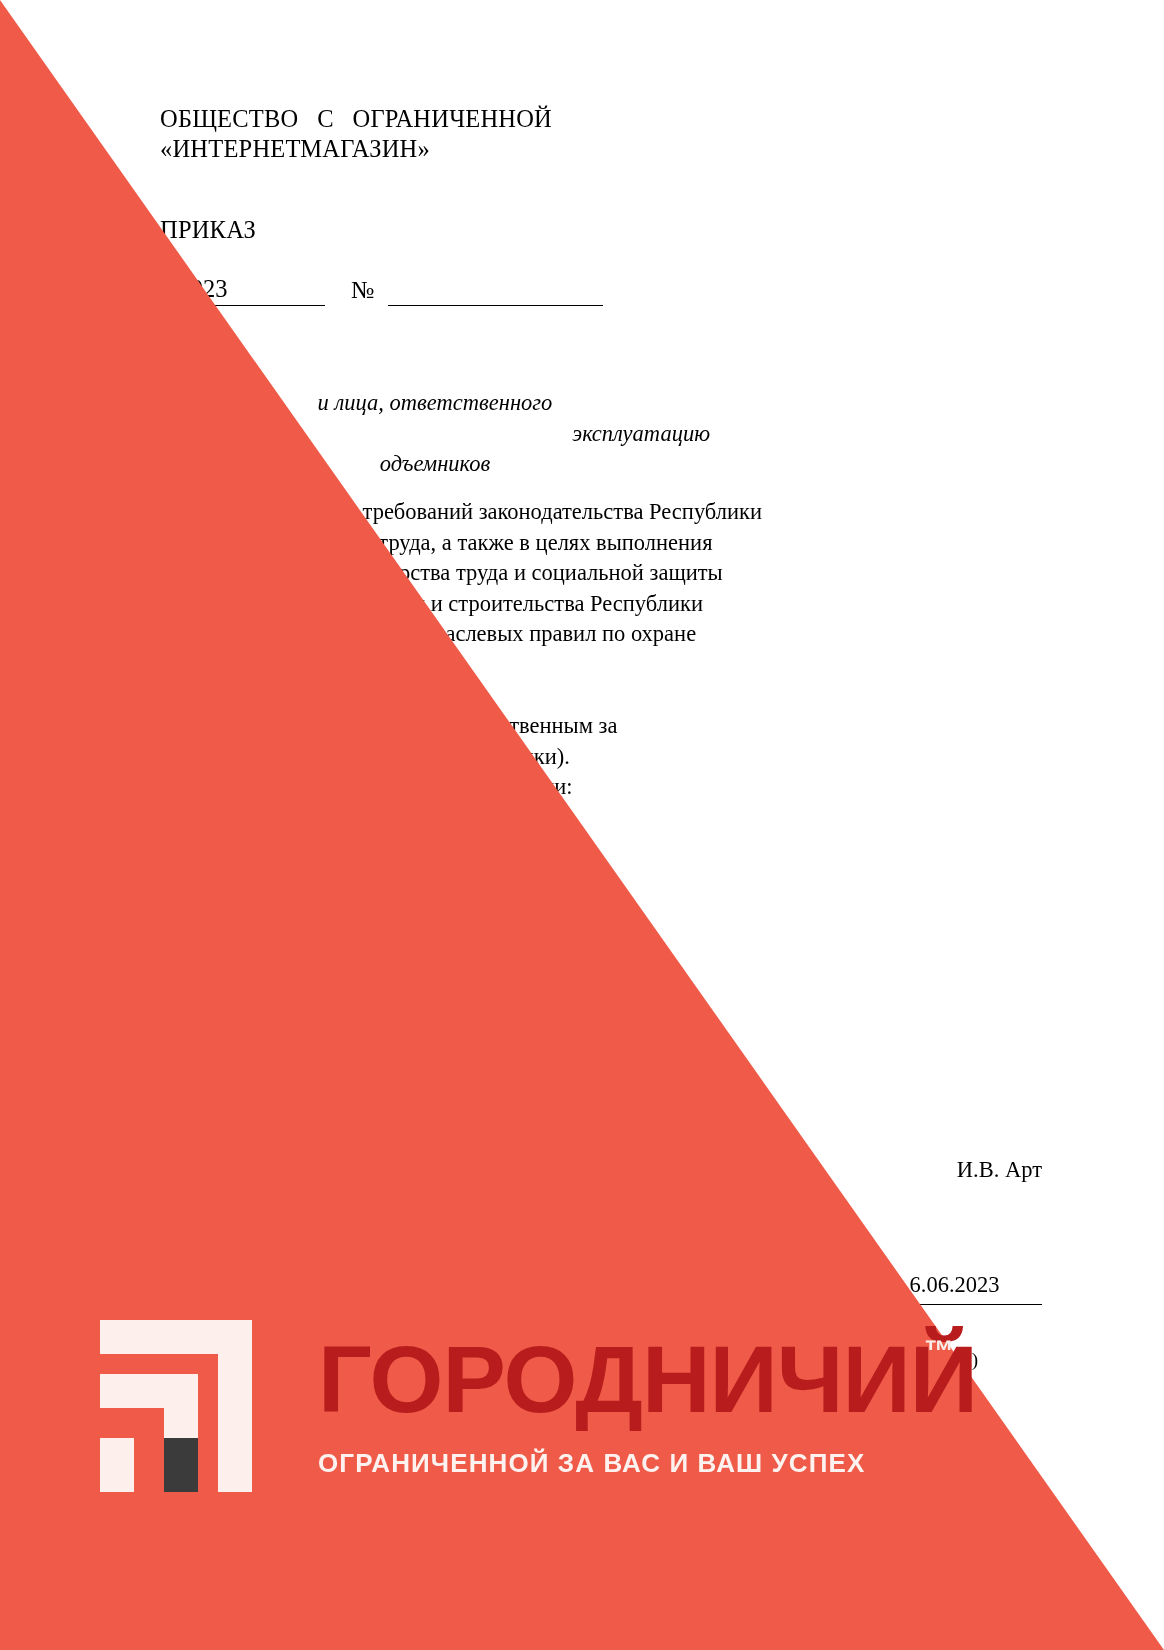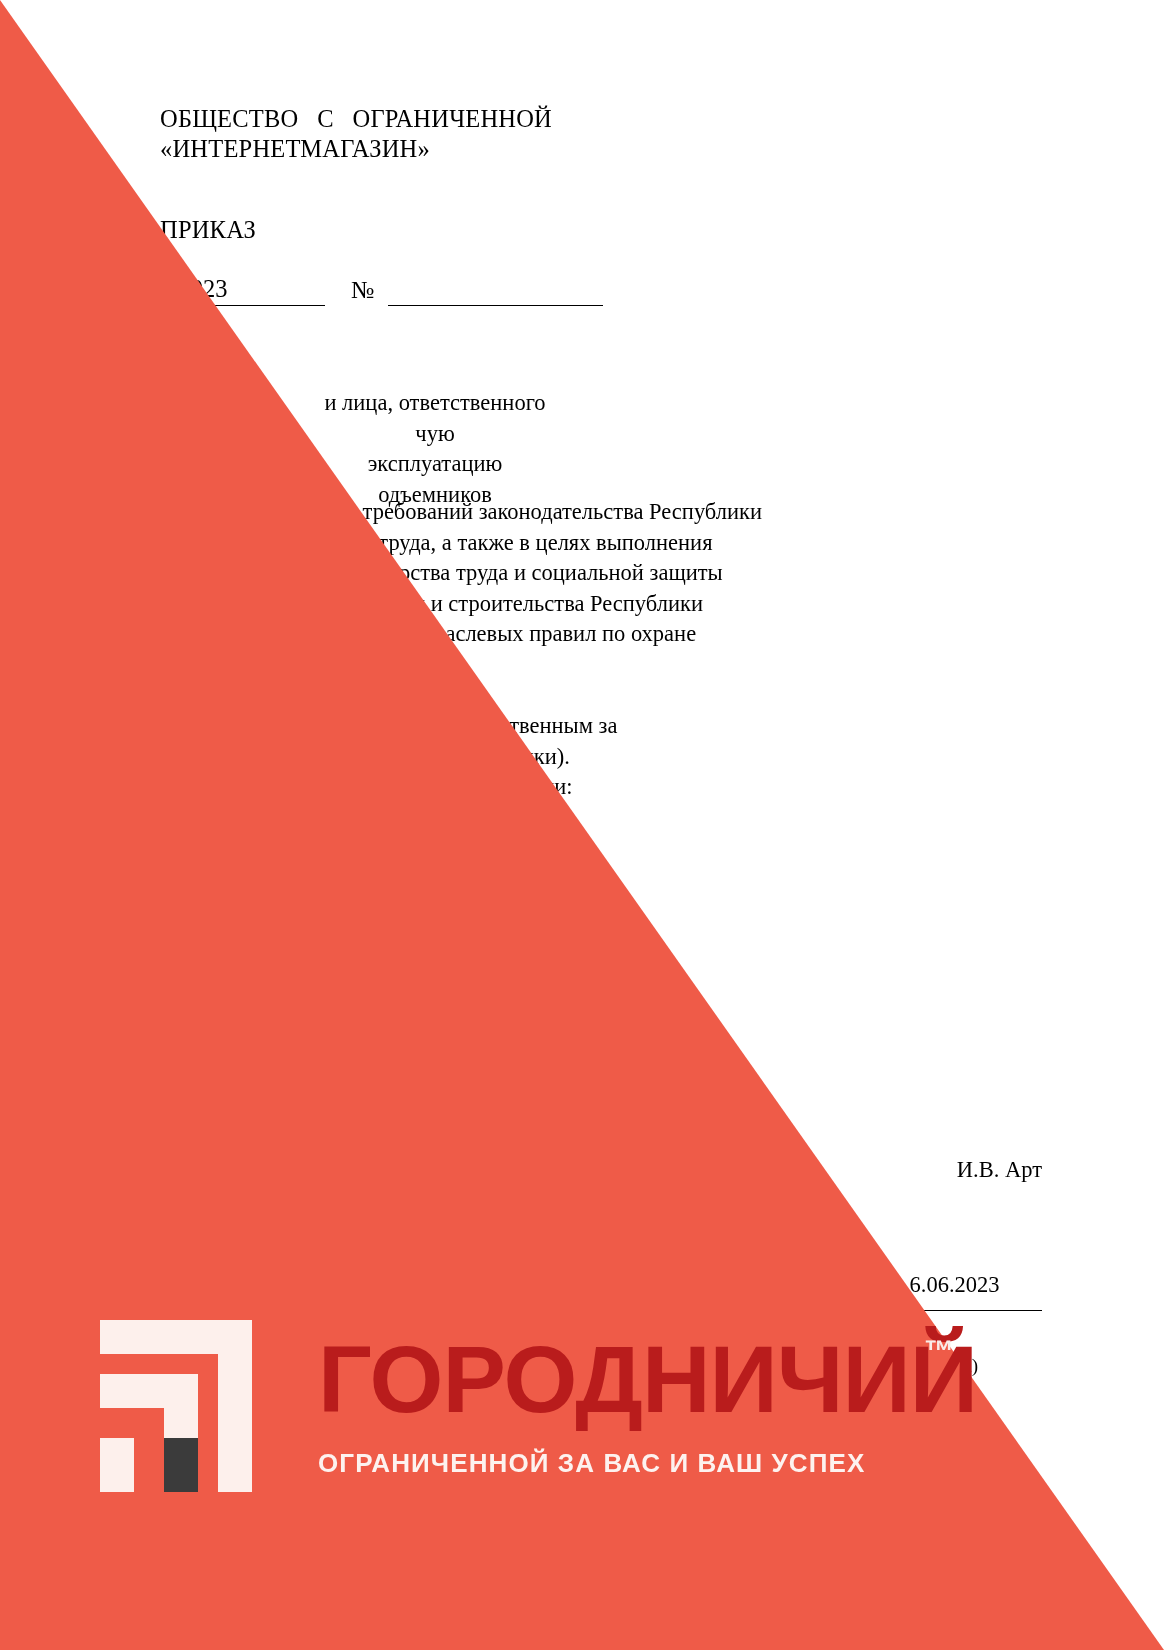--- a/index.html
+++ b/index.html
@@ -71,28 +71,28 @@
   }
 
   .title{
     position:absolute;
     left:160px; top:388px;
     width:550px;
     font-size:22.5px;
     line-height:30.5px;
     text-align:justify;
     text-align-last:center;
+    font-style:italic;
   }
   .title .tl{
     display:block;
   }
   .title .spread{
     display:flex;
     justify-content:space-between;
-    flex-direction:column;
   }
 
   .body{
     position:absolute;
     left:160px; top:497px;
     width:882px;
     font-size:22.5px;
     line-height:30.6px;
     text-align:justify;
   }
@@ -118,21 +118,21 @@
   }
   .bottomdate .row1{
     display:flex;
     justify-content:flex-end;
   }
   .bottomdate .dv{
     display:inline-block;
     min-width:175px;
     text-align:center;
     border-bottom:1.5px solid #000;
-    padding-bottom:12px;
+    padding-bottom:6px;
   }
   .bottomdate .row2{
     display:flex;
     justify-content:flex-end;
     font-size:19px;
   }
   .bottomdate .cap{
     display:inline-block;
     min-width:175px;
     text-align:center;

